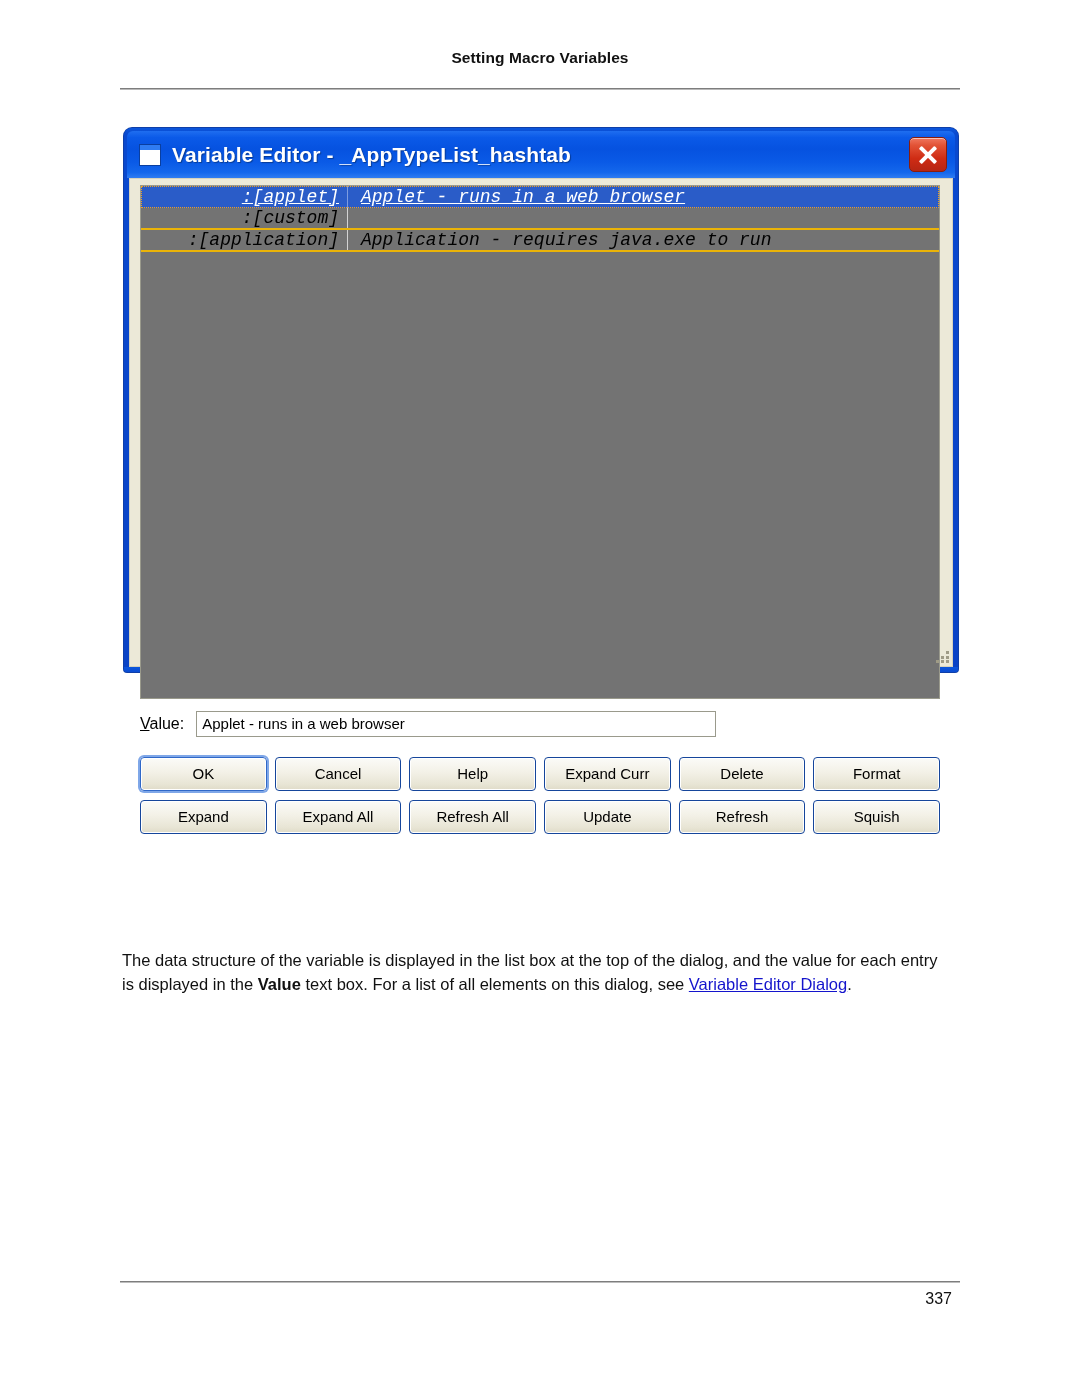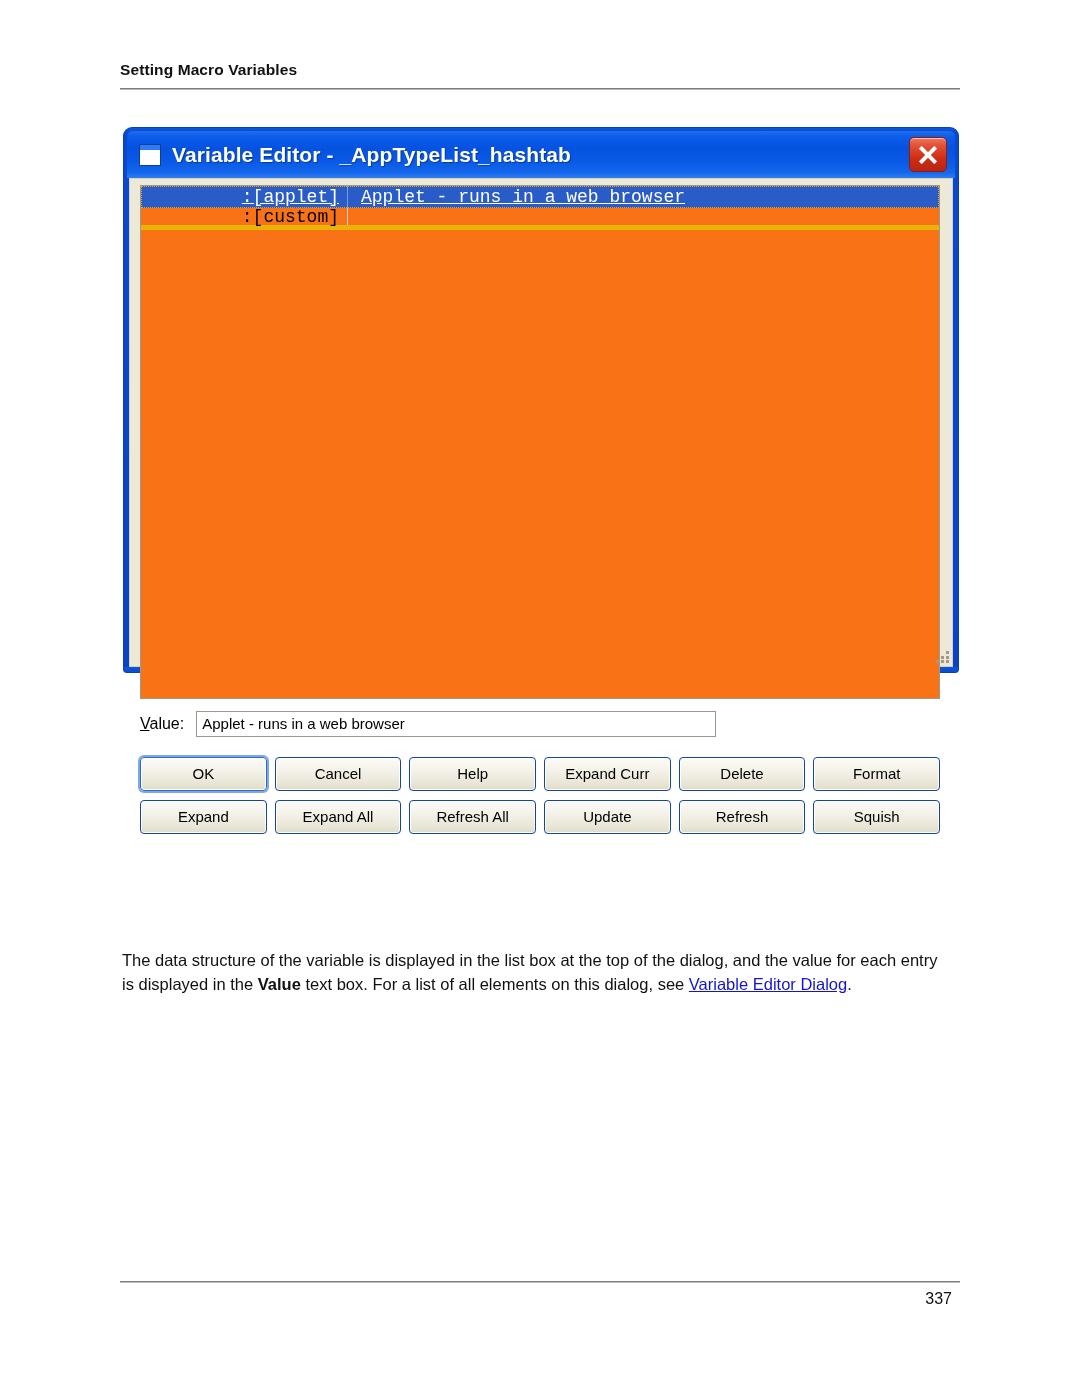--- a/index.html
+++ b/index.html
@@ -14,23 +14,23 @@
     position: relative;
     font-family: "Liberation Sans", sans-serif;
     color: #000000;
     overflow: hidden;
   }
 
   
   .page-header {
     position: absolute;
     left: 120px;
-    top: 60px;
+    top: 48px;
     width: 840px;
-    text-align: left;
+    text-align: center;
   }
   .page-header-title {
     font-size: 15.5px;
     font-weight: bold;
     letter-spacing: 0.1px;
     color: #111;
     display: block;
     line-height: 20px;
   }
   .rule-top {
@@ -147,39 +147,40 @@
     border: 1px solid #d6d2bd;
   }
 
   
   .listbox {
     position: absolute;
     left: 10px;
     top: 6px;
     width: 800px;
     height: 514px;
-    background: #f97316;
+    background: #737373;
     border: 1px solid #9a9a8c;
     box-sizing: border-box;
     overflow: hidden;
+    font-style: italic;
   }
   .listbox-rows {
     position: relative;
   }
   .list-row {
     position: relative;
     height: 22px;
     display: flex;
     align-items: center;
     font-family: "Liberation Mono", "DejaVu Sans Mono", monospace;
     font-size: 18px;
     line-height: 22px;
     white-space: nowrap;
     box-sizing: border-box;
-    border-bottom: 5px solid #eab308;
+    border-bottom: 2px solid #eab308;
   }
   .list-row .cell-key {
     width: 206px;
     flex: 0 0 206px;
     text-align: right;
     padding-right: 8px;
     box-sizing: border-box;
     overflow: hidden;
   }
   .list-row .cell-sep {
@@ -355,20 +356,25 @@
       <div class="listbox-rows" id="listbox-rows">
           <div class="list-row selected">
             <span class="cell-key">:[applet]</span>
             <span class="cell-sep"></span>
             <span class="cell-desc">Applet - runs in a web browser</span>
           </div>
           <div class="list-row">
             <span class="cell-key">:[custom]</span>
             <span class="cell-sep"></span>
           </div>
+          <div class="list-row">
+            <span class="cell-key">:[application]</span>
+            <span class="cell-sep"></span>
+            <span class="cell-desc">Application - requires java.exe to run</span>
+          </div>
         </div>
     </div>
 
     <div class="value-row">
       <span class="value-label"><u>V</u><span>alue:</span></span>
       <div class="value-input" placeholder="">Applet - runs in a web browser</div>
     </div>
 
     <div class="button-grid" id="button-grid">
         <div class="dlg-button default">

